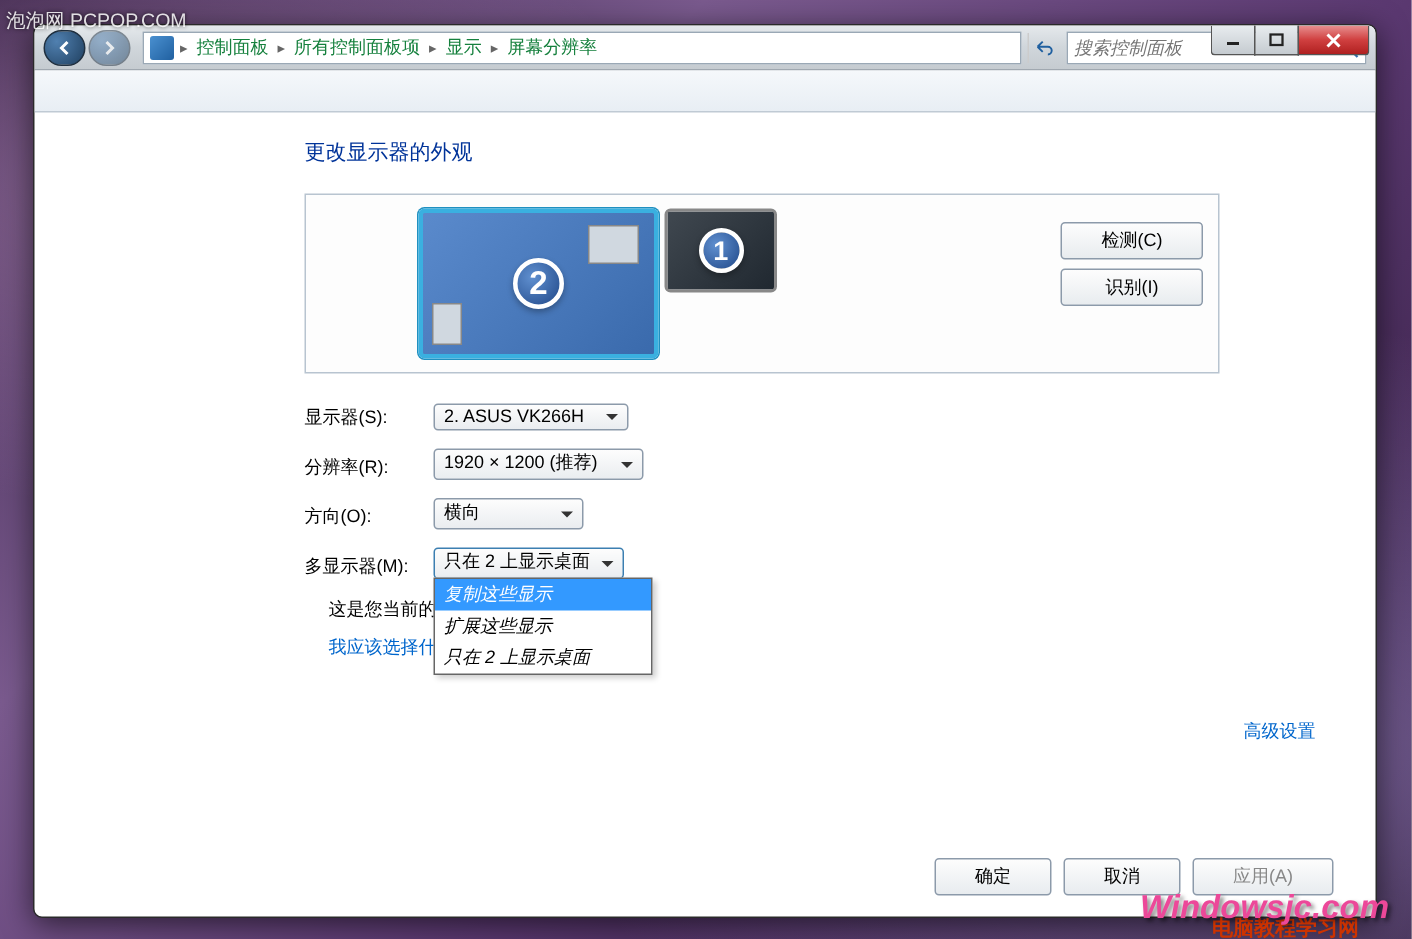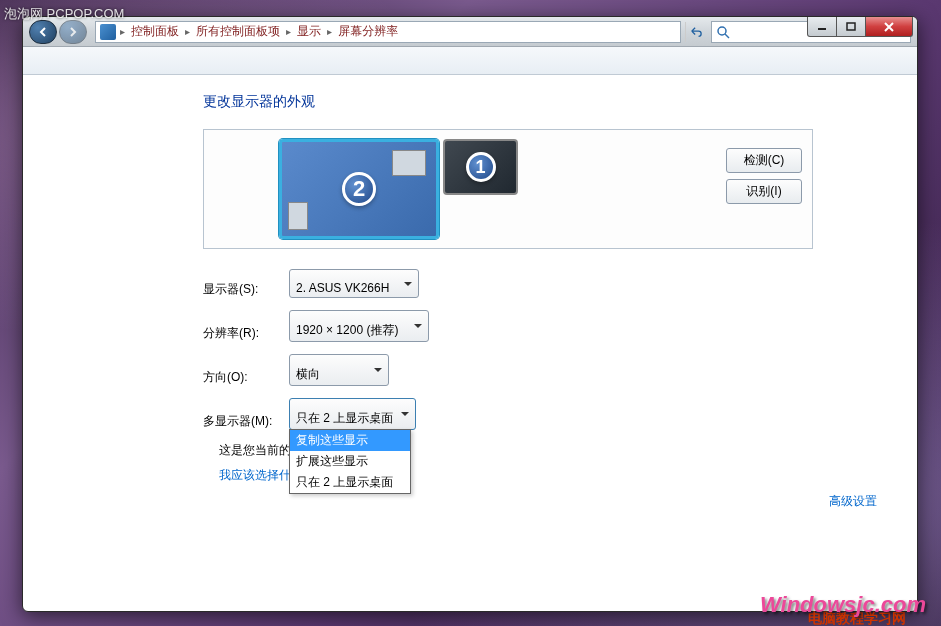--- a/index.html
+++ b/index.html
@@ -59,21 +59,21 @@
 }
 .navbtn.fwd { opacity: 0.5; }
 .navbtn svg { width: 12px; height: 12px; }
 .addrbar {
   flex: 1; height: 22px;
   background: #fff; border: 1px solid #9aa8b5;
   display: flex; align-items: center;
   padding: 0 4px; gap: 4px;
 }
 .addr-icon { width: 16px; height: 16px; background: linear-gradient(135deg,#4a90d0,#2060a0); border-radius:2px;}
-.crumb { color: #7f1d1d; padding: 15px 2px; }
+.crumb { color: #15803d; padding: 15px 2px; }
 .crumb-sep { color: #666; font-size: 10px; }
 .addr-refresh { width: 20px; height: 20px; display:flex;align-items:center;justify-content:center;color:#2060a0;margin-left:4px;border-left:1px solid #ccc;}
 .searchbox {
   width: 200px; height: 22px; margin: 0 6px;
   background: #fff; border: 1px solid #9aa8b5;
   display: flex; align-items: center; padding: 0 4px;
 }
 .searchbox input { border: none; outline: none; flex: 1; font-size: 12px; color: #888; font-style: italic;}
 .search-icon { width: 14px; height: 14px; color: #3070b0; }
 .winbtns { display: flex; height: 20px; position: absolute; top: 0; right: 4px; }
@@ -132,51 +132,52 @@
   box-shadow: 0 2px 4px rgba(0,0,0,0.3);
 }
 .monitor.m1 .monitor-num { width: 30px; height: 30px; font-size: 18px;}
 .mini-win { position: absolute; background: #d0d8e0; border: 1px solid #888;}
 .mini-win.a { top: 8px; right: 10px; width: 34px; height: 26px;}
 .mini-win.b { bottom: 6px; left: 6px; width: 20px; height: 28px;}
 .side-btns { position: absolute; right: 10px; top: 18px; display: flex; flex-direction: column; gap: 6px;}
 .btn {
   background: linear-gradient(180deg,#fdfdfd,#e8ecef);
   border: 1px solid #8c9aaa; border-radius: 3px;
-  padding: 3px 16px; font-size: 12px;
+  padding: 3px 26px; font-size: 12px;
   min-width: 76px; 
 }
 .form-row { display: flex; align-items: flex-end; margin-bottom: 12px;}
 .form-label { width: 86px; }
 .combo {
   background: linear-gradient(180deg,#fdfdfd,#eaedf0);
   border: 1px solid #8c9aaa; border-radius: 3px;
-  padding: 11px 22px 2px 6px; font-size: 12px;
+  padding: 0 22px 2px 6px; font-size: 12px;
   position: relative; min-width: 100px;
   display: inline-block;
 }
 .combo.w1 { min-width: 130px;}
 .combo.w2 { min-width: 140px;}
 .combo::after {
   content: ""; position: absolute; right: 6px; top: 50%;
   border: 4px solid transparent; border-top-color: #333;
   transform: translateY(-25%);
 }
 .combo.open { border-color: #3c7fb1;}
 .dropdown {
   position: absolute; top: 100%; left: -1px;
-  width: 122px; background: #fff;
+  width: 146px; background: #fff;
   border: 1px solid #666; z-index: 50;
   box-shadow: 2px 2px 4px rgba(0,0,0,0.2);
+  font-style: italic;
 }
 .dropdown-item { padding: 2px 6px; font-size: 12px;}
 .dropdown-item.sel { background: #3399ff; color: #fff;}
 .info-text { margin: 8px 16px; }
 .link { color: #0066cc; cursor: pointer;}
-.adv-link { position: absolute; right: 40px; top: 418px; color: #0066cc;}
+.adv-link { position: absolute; right: 40px; top: 404px; color: #0066cc;}
 .bottom-btns {
   position: absolute; bottom: 14px; right: 28px;
   display: flex; gap: 8px;
 }
 .btn.disabled { color: #888; }
 </style>
 </head>
 <body>
 
 <div class="desktop-bg"></div>
@@ -208,20 +209,21 @@
       <span class="crumb">显示</span>
       <span class="crumb-sep">▸</span>
       <span class="crumb">屏幕分辨率</span>
     </div>
     <div class="addr-refresh">
       <svg viewBox="0 0 14 14" width="12" height="12">
           <path d="M6 2 L2 6 M2 6 L6 10 M2 6 H10 A3 3 0 0 1 10 12" stroke="#2060a0" stroke-width="1.5" fill="none"></path>
         </svg>
     </div>
     <div class="searchbox">
+      <input placeholder="搜索控制面板" style="">
       <svg class="search-icon" viewBox="0 0 14 14">
           <circle cx="6" cy="6" r="4" stroke="#3070b0" stroke-width="1.5" fill="none"></circle>
           <line x1="9" y1="9" x2="13" y2="13" stroke="#3070b0" stroke-width="1.5"></line>
         </svg>
     </div>
     <div class="winbtns">
       <div class="winbtn min">
         <svg width="10" height="10">
             <line x1="1" y1="7" x2="9" y2="7" stroke="#222" stroke-width="2"></line>
           </svg>
@@ -282,14 +284,19 @@
           <div class="dropdown-item">只在 2 上显示桌面</div>
         </div>
       </span>
     </div>
 
     <div class="info-text">这是您当前的主</div>
     <div class="info-text"><span class="link">我应该选择什么显示器设置？</span></div>
 
     <span class="adv-link link">高级设置</span>
 
+    <div class="bottom-btns">
+      <button class="btn">确定</button>
+      <button class="btn">取消</button>
+      <button class="btn disabled">应用(A)</button>
+    </div>
   </div>
 </div>
 
 </body></html>

